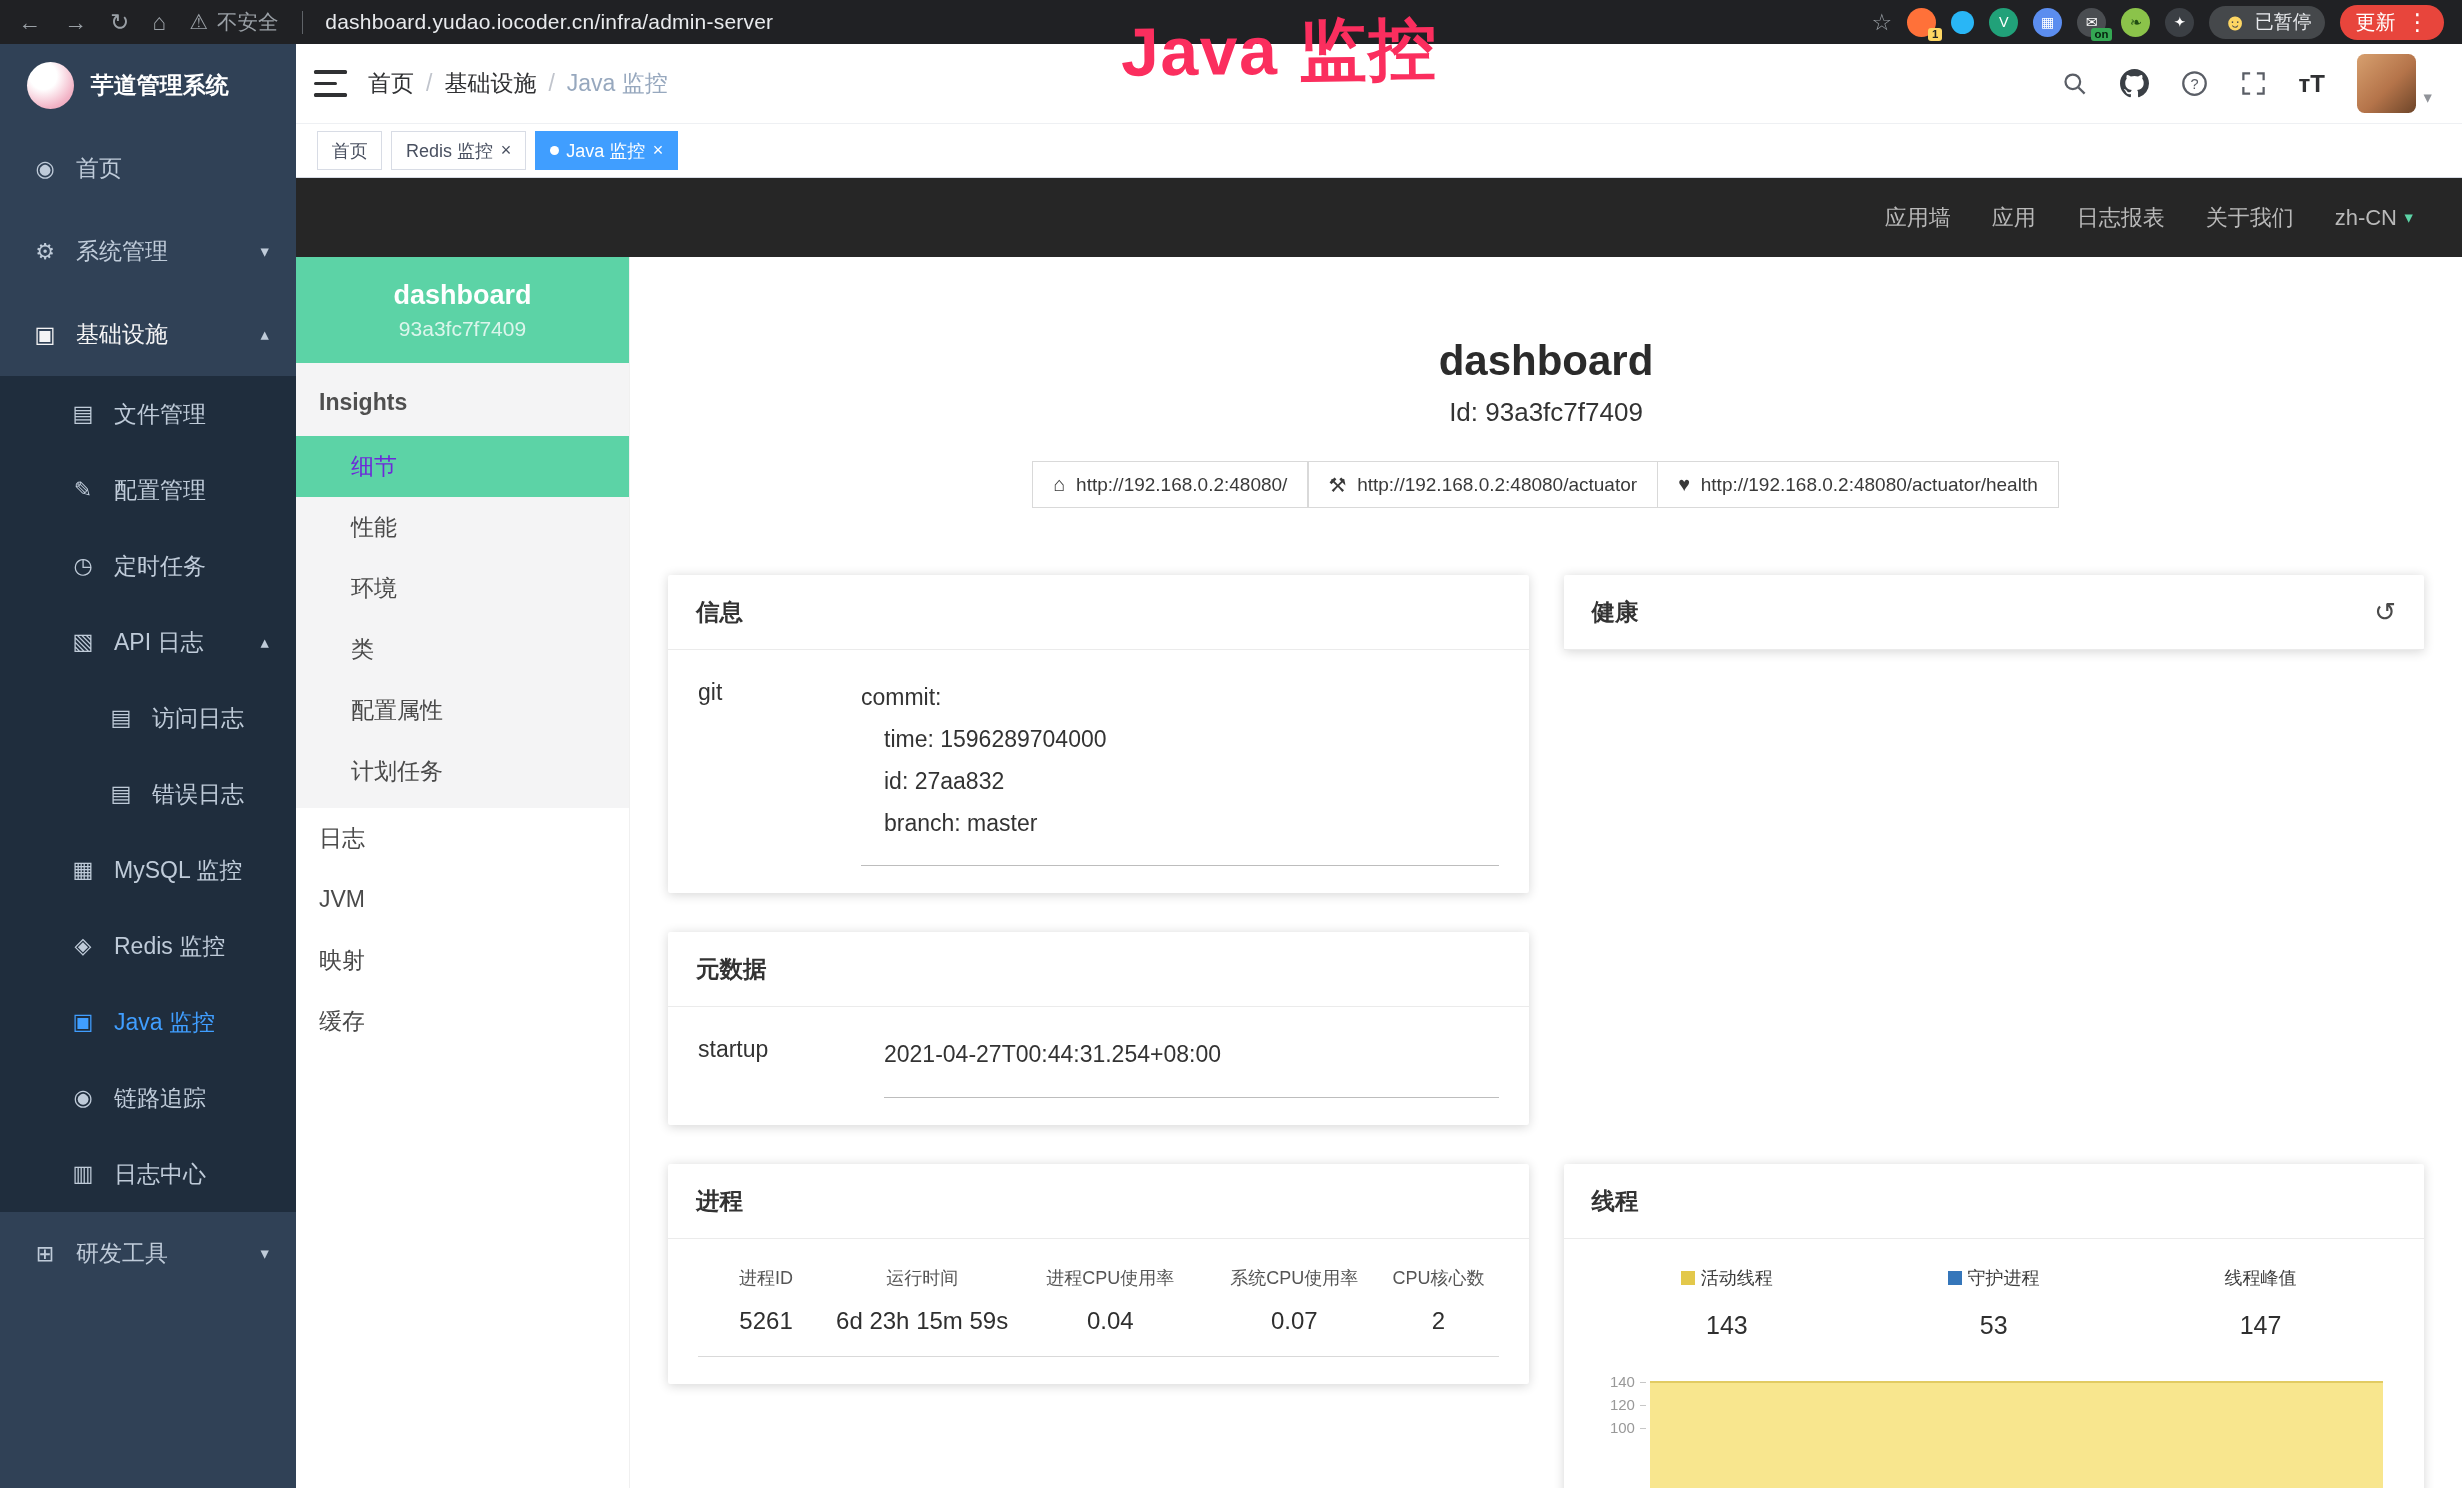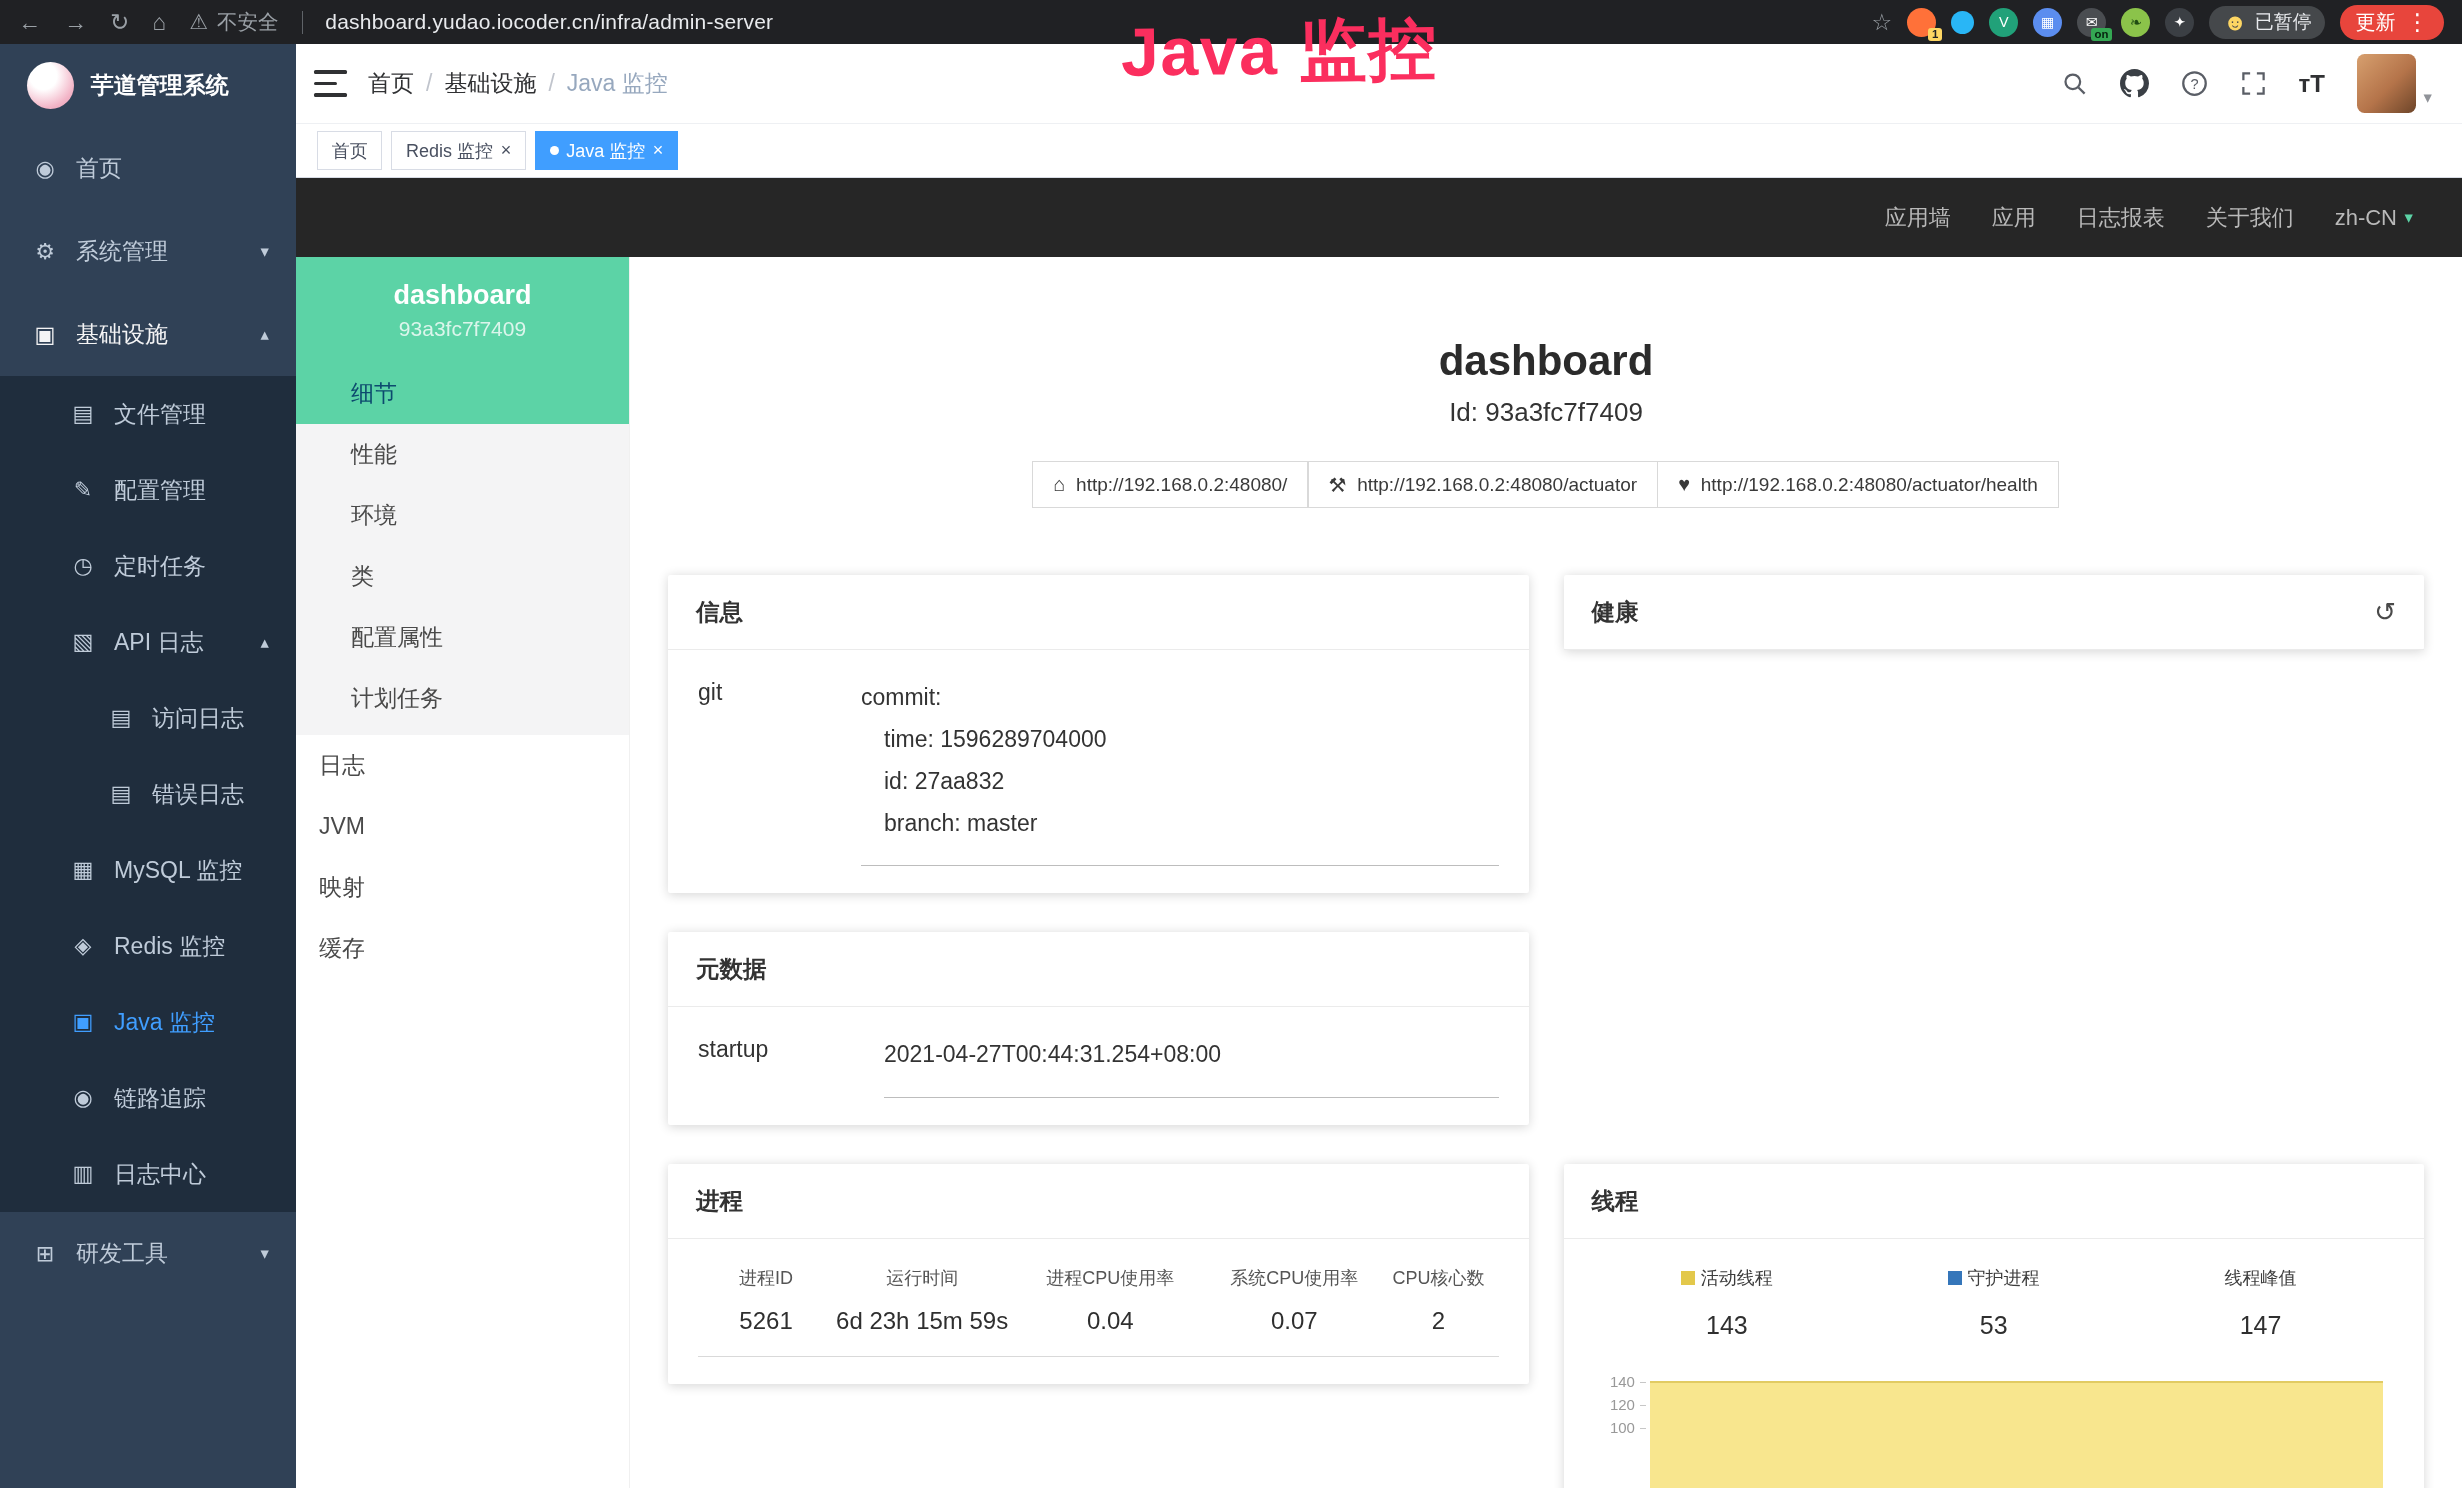--- a/index.html
+++ b/index.html
@@ -78,21 +78,21 @@
 
   
   .sba-body { flex:1; display:flex; background:#fff; overflow:hidden; }
   .sba-side { width:334px; flex-shrink:0; border-right:0.8px solid #f0f0f0; }
   .inst-head { height:106px; background:#5cd3a6; color:#fff; display:flex; flex-direction:column; align-items:center; justify-content:center; gap:6px; }
   .inst-name { font-size:27px; font-weight:700; }
   .inst-id { font-size:21px; color:rgba(255,255,255,.78); }
   .insights { background:#f4f4f5; padding-bottom:6px; }
   .sec-label { padding:26px 23px 20px; font-size:23px; font-weight:700; color:#4f4f4f; }
   .ins-item { height:61px; display:flex; align-items:center; padding-left:55px; font-size:23px; color:#4a4a4a; cursor:pointer; }
-  .ins-item.active { background:#5cd3a6; color:#0c4a6e; }
+  .ins-item.active { background:#5cd3a6; color:#6d28d9; }
   .side-item { height:61px; display:flex; align-items:center; padding-left:23px; font-size:23px; color:#4a4a4a; cursor:pointer; }
 
   
   .sba-main { flex:1; padding:0 38px; overflow:hidden; }
   .inst-title { margin-top:80px; text-align:center; font-size:42px; font-weight:700; color:#2b2b2b; }
   .inst-idline { margin-top:12px; text-align:center; font-size:26px; color:#333; }
   .links-row { display:flex; justify-content:center; margin-top:33px; }
   .link-chip { display:flex; align-items:center; gap:10.6px; border:0.8px solid #d9d9d9; height:47px; padding:0 20px; font-size:19px; color:#3a3a3a; background:#fff; margin-left:-0.8px; cursor:pointer; white-space:nowrap; }
   .link-chip .lic { font-size:20px; color:#3a3a3a; }
 
@@ -334,20 +334,21 @@
         </span>
       </div>
 
       <div class="sba-body">
         <aside class="sba-side">
           <div class="inst-head">
             <span class="inst-name">dashboard</span>
             <span class="inst-id">93a3fc7f7409</span>
           </div>
           <div class="insights">
+            <div class="sec-label">Insights</div>
             <div class="ins-item active">细节</div>
             <div class="ins-item">性能</div>
             <div class="ins-item">环境</div>
             <div class="ins-item">类</div>
             <div class="ins-item">配置属性</div>
             <div class="ins-item">计划任务</div>
           </div>
           <div class="side-item">日志</div>
           <div class="side-item">JVM</div>
           <div class="side-item">映射</div>

